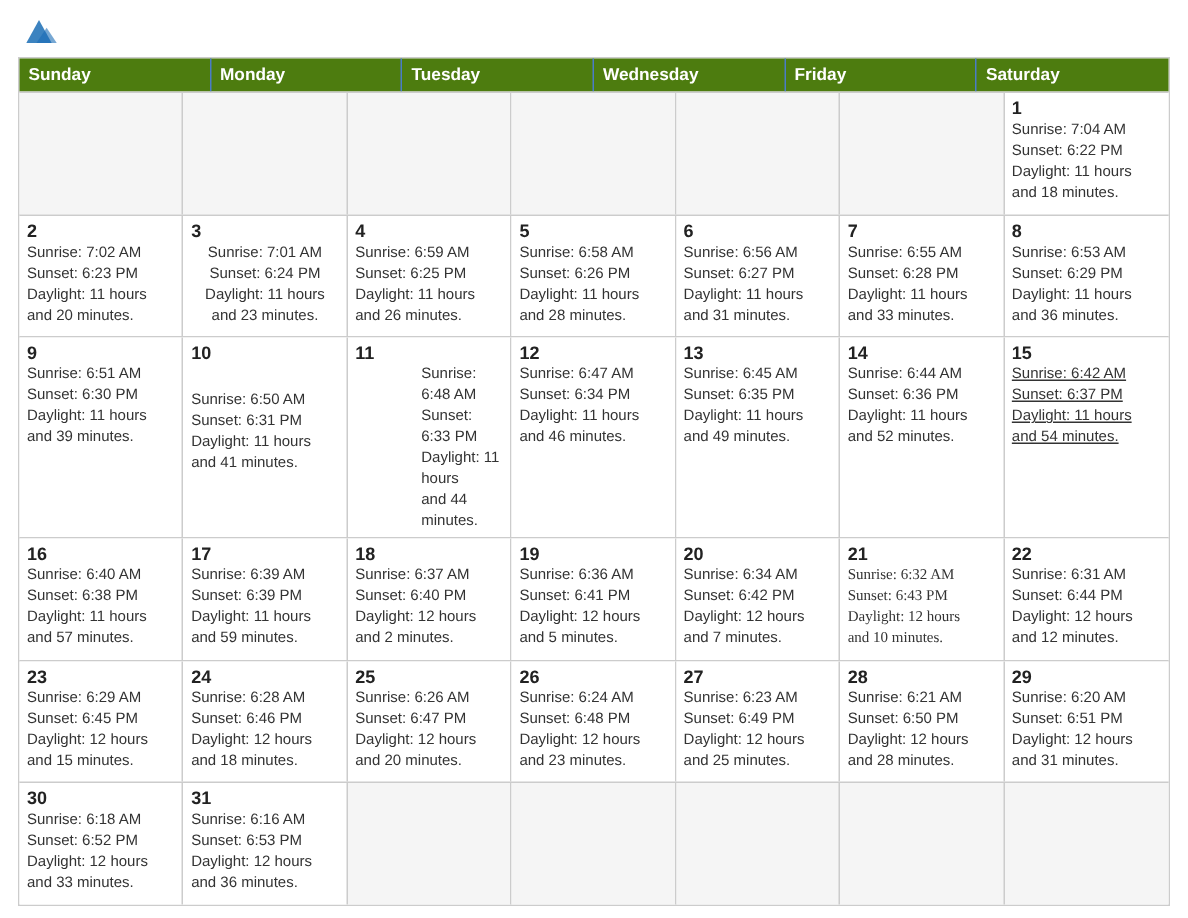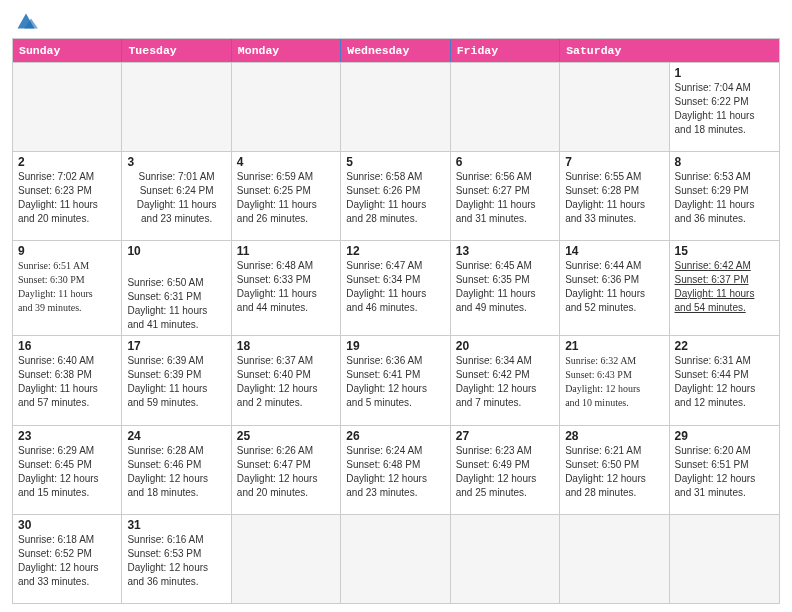--- a/index.html
+++ b/index.html
@@ -56,23 +56,22 @@
       color: #555;
     }
     .calendar {
       flex: 1;
       display: flex;
       flex-direction: column;
       border: 1px solid #ccc;
     }
     .cal-header {
       display: grid;
-      grid-template-columns: repeat(7, 1fr);
-      background: #ec4899;
-      font-family: Liberation Mono, monospace;
+      grid-template-columns: repeat(6, 1fr);
+      background: #4d7c0f;
     }
     .cal-header-cell {
       color: #fff;
       font-weight: bold;
       font-size: 11.5px;
       padding: 5px 6px;
       border-right: 1px solid #4a7cc7;
     }
     .cal-header-cell:last-child { border-right: none; }
     .cal-body {
@@ -123,22 +122,22 @@
     </div>
     <div class="title-block">
       <div class="main-title"></div>
       <div class="subtitle"></div>
     </div>
   </div>
 
   <div class="calendar">
     <div class="cal-header">
     <div class="cal-header-cell">Sunday</div>
+        <div class="cal-header-cell">Monday</div>
         <div class="cal-header-cell">Tuesday</div>
-        <div class="cal-header-cell">Monday</div>
         <div class="cal-header-cell">Wednesday</div>
         <div class="cal-header-cell">Friday</div>
         <div class="cal-header-cell">Saturday</div>
       </div>
     <div class="cal-body">
     <div class="cal-row">
           <div class="cal-cell empty"></div>
           <div class="cal-cell empty"></div>
           <div class="cal-cell empty"></div>
           <div class="cal-cell empty"></div>
@@ -199,35 +198,35 @@
             <div class="day-num">8</div>
             <div class="day-info" style="white-space: pre-line;">Sunrise: 6:53 AM
 Sunset: 6:29 PM
 Daylight: 11 hours
 and 36 minutes.</div>
           </div>
         </div>
         <div class="cal-row">
           <div class="cal-cell">
             <div class="day-num">9</div>
-            <div class="day-info" style="white-space: pre-line; font-family: Liberation Serif, serif;">Sunrise: 6:51 AM
+            <div class="day-info" style="white-space: pre-line;">Sunrise: 6:51 AM
 Sunset: 6:30 PM
 Daylight: 11 hours
 and 39 minutes.</div>
           </div>
           <div class="cal-cell">
             <div class="day-num">10</div>
             <div class="day-info" style="white-space: pre-line; margin-top: 18px;">Sunrise: 6:50 AM
 Sunset: 6:31 PM
 Daylight: 11 hours
 and 41 minutes.</div>
           </div>
           <div class="cal-cell">
             <div class="day-num">11</div>
-            <div class="day-info" style="white-space: pre-line;">Sunrise: 6:48 AM
+            <div class="day-info" style="white-space: pre-line; margin-left: 44px;">Sunrise: 6:48 AM
 Sunset: 6:33 PM
 Daylight: 11 hours
 and 44 minutes.</div>
           </div>
           <div class="cal-cell">
             <div class="day-num">12</div>
             <div class="day-info" style="white-space: pre-line;">Sunrise: 6:47 AM
 Sunset: 6:34 PM
 Daylight: 11 hours
 and 46 minutes.</div>

